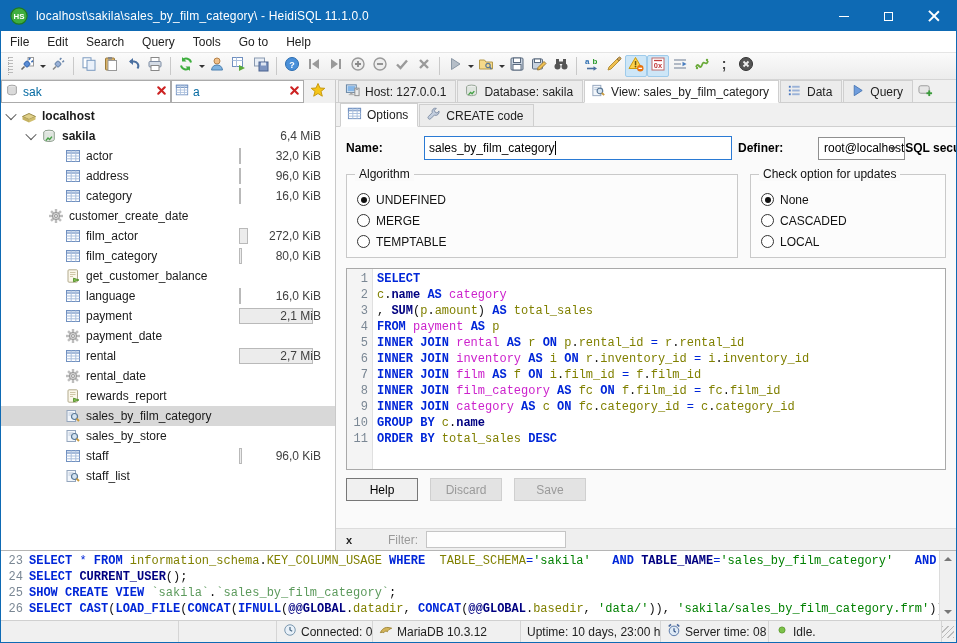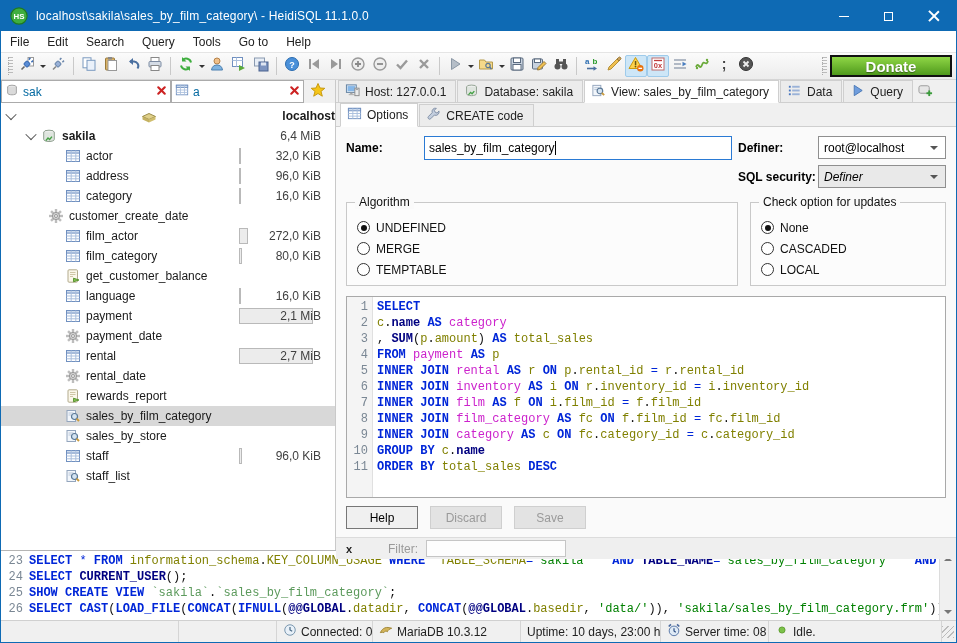--- a/index.html
+++ b/index.html
@@ -73,21 +73,21 @@
   .subtabs .tab { height:22px; }
   .subtabs .tab.active { height:24px; }
 
   
   .tabpage { flex:1; background:#fafafa; position:relative; display:flex; flex-direction:column; min-height:0; }
   .optrow { display:flex; padding:9px 10px 0 10px; flex:0 0 auto; }
   .lab { font-size:12px; color:#000000;font-weight:bold; }
   .name-lab { width:78px; padding-top:5px; }
   .name-input { width:308px; height:24px; border:1px solid #2a7ad4; background:#fff; font-size:12px; padding:0 4px; display:flex; align-items:center; }
   .caret-bar { display:inline-block; width:1px; height:14px; background:#000; margin-left:1px; }
-  .right-col { margin-left:auto; width:208px; display:flex; flex-direction:column; gap:6px; }
+  .right-col { margin-left:auto; width:208px; display:flex; flex-direction:row; }
   .rc-row { display:flex; align-items:center; }
   .rc-row .lab { width:80px; }
   .combo { flex:1; height:23px; border:1px solid #8f8f8f; background:#fff; font-size:12px; display:flex; align-items:center; padding-left:5px; position:relative; }
   .combo.gray { background:#e9e9e9;font-style:italic; }
   .combo::after { content:""; position:absolute; right:7px; top:9px; border:4px solid transparent; border-top-color:#555; }
 
   .fieldsets { display:flex; padding:14px 10px 0 10px; gap:12px; flex:0 0 auto; }
   .groupbox { border:1px solid #c9c9c9; position:relative; padding:14px 10px 10px 10px; height:84px; background:#fcfcfc; }
   .groupbox .legend { position:absolute; top:-8px; left:8px; background:#fafafa; padding:0 4px; font-size:12px; color:#111; }
   .gb-algorithm { width:392px; }
@@ -386,24 +386,20 @@
               <text x="8" y="13" font-size="14" font-weight="bold" fill="#444" text-anchor="middle" font-family="sans-serif">;</text>
             </svg></span>
         </div>
         <div class="tb-btn">
           <span><svg viewBox="0 0 16 16">
               <circle cx="8" cy="8" r="6.5" fill="#555" stroke="#333"></circle>
               <path d="M5.5 5.5l5 5M10.5 5.5l-5 5" stroke="#eee" stroke-width="1.8"></path>
             </svg></span>
         </div>
       </div>
-      <div class="donate-wrap">
-        <div class="tb-grip"></div>
-        <div class="donate-btn">Donate</div>
-      </div>
     </div>
 
   <div class="body">
     <div class="sidebar">
       <div class="filterrow" id="filterrow">
           <div class="filter-box fb1">
             <span><svg viewBox="0 0 16 16">
                 <ellipse cx="8" cy="4.5" rx="5" ry="2" fill="#e5e5e5" stroke="#9a9a9a"></ellipse>
                 <path d="M3 4.5v7c0 1.1 2.2 2 5 2s5-.9 5-2v-7" fill="#dadada" stroke="#9a9a9a"></path>
               </svg></span>
@@ -429,21 +425,21 @@
                 </g>
               </svg></span>
           </div>
           <div class="star-btn">
             <span><svg viewBox="0 0 16 16">
                 <path d="M8 1.5 10 6l4.8.3L11 9.4l1.3 4.8L8 11.5l-4.3 2.7L5 9.4 1.2 6.3 6 6z" fill="#f5c518" stroke="#c89a10"></path>
               </svg></span>
           </div>
         </div>
       <div class="tree" id="tree">
-          <div class="tree-row bold" style="padding-left: 6px; justify-content: space-between;">
+          <div class="tree-row bold" style="padding-left: 6px;">
             <span class="chev"></span>
             <span class="tree-ico"><svg viewBox="0 0 16 16">
                 <path d="M1.5 8.5 8 5.5l6.5 3L8 11.5z" fill="#e0d08a" stroke="#9a8c4a"></path>
                 <path d="M1.5 8.5 8 11.5v3L1.5 11.5z" fill="#c4b161"></path>
                 <path d="M14.5 8.5 8 11.5v3l6.5-3z" fill="#d0be6e"></path>
               </svg></span>
             <span class="lbl">localhost</span>
           </div>
           <div class="tree-row bold" style="padding-left: 26px;">
             <span class="chev"></span>

